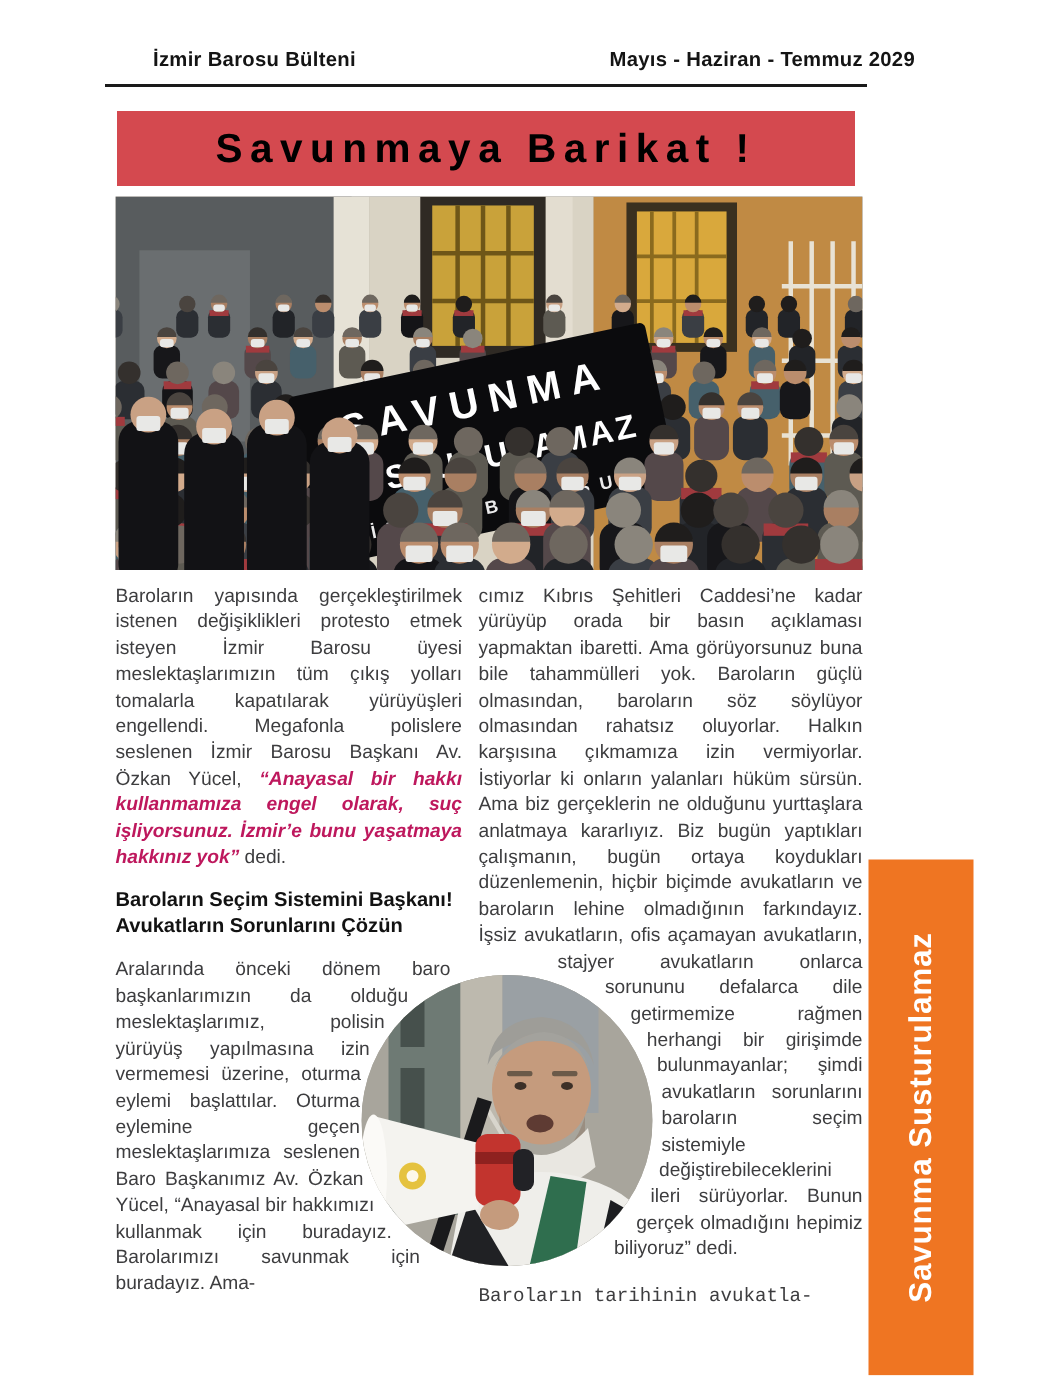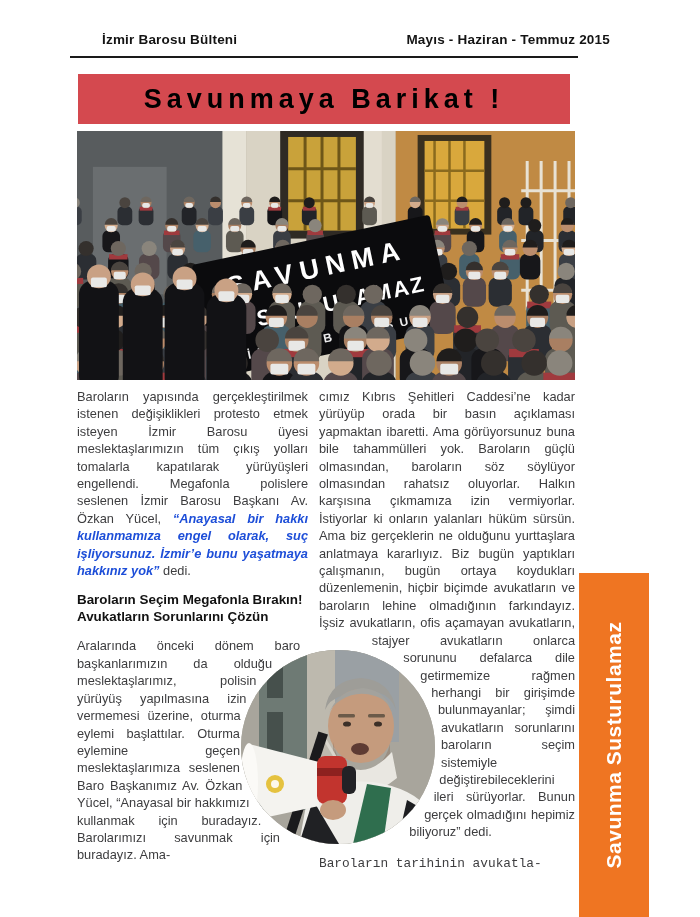--- a/index.html
+++ b/index.html
@@ -18,21 +18,21 @@
   
   .photo{position:absolute; left:77px; top:131px; width:498px; height:249px; overflow:hidden; background:#9b9890;}
   .photo svg{display:block; width:100%; height:100%;}
   .pb-text{fill:#fff; font-family:"Liberation Sans",sans-serif; font-weight:bold; text-anchor:middle;}
   
   .columns{position:absolute; left:77px; top:388px; width:498px; display:flex; gap:11px;}
   .col-left{width:231px; flex:none;}
   .col-right{flex:1; min-width:0;}
   .body-par{margin:0; font-size:12.8px; line-height:17.4px; text-align:justify; color:#3d3d3f;}
   .par-gap{margin-bottom:12px;}
-  .quote-strong{font-weight:bold; font-style:italic; color:#1d4ed8;}
+  .quote-strong{font-weight:bold; font-style:italic; color:#be185d;}
   .subhead{margin:0 0 12px 0; font-size:13.4px; line-height:17px; font-weight:bold; color:#121212;}
   .subhead span{display:block;}
   
   .wrap-left{float:right; width:68px; height:215px; position:relative;
     shape-outside:circle(100px at 98px 110px);}
   .wrap-right{float:left; width:122px; height:448px;
     shape-outside:circle(104px at 19px 342px);}
   .clear-par{clear:left; margin-top:10px;font-family:Liberation Mono, monospace;}
   
   .circle-photo{position:absolute; left:1px; top:13px; width:194px; height:194px;
@@ -44,21 +44,21 @@
   .ribbon-label{transform:rotate(-90deg); white-space:nowrap; color:#ffffff; font-weight:bold;
     font-size:21px; letter-spacing:.5px;}
 </style>
 </head>
 <body>
 
 <div class="page">
 
   <div class="masthead">
     <span>İzmir Barosu Bülteni</span>
-    <span>Mayıs - Haziran - Temmuz 2015</span>
+    <span>Mayıs - Haziran - Temmuz 2029</span>
   </div>
   <div class="masthead-rule"></div>
 
   <div class="headline">
     <span>Savunmaya Barikat !</span>
   </div>
 
   <div class="photo">
     <svg viewBox="0 0 500 250" preserveAspectRatio="none">
 
@@ -443,21 +443,21 @@
           <circle cx="150" cy="160" r="12" fill="#c9a184"></circle>
           <rect x="142" y="161" width="16" height="10" rx="2" fill="#e8e8e6"></rect>
         </g>
     </svg>
   </div>
 
   <div class="columns">
     <div class="col-left">
       <p class="body-par par-gap"><span>Baroların yapısında gerçekleştirilmek istenen değişiklikleri protesto etmek isteyen İzmir Barosu üyesi meslektaşlarımızın tüm çıkış yolları tomalarla kapatılarak yürüyüşleri engellendi. Megafonla polislere seslenen İzmir Barosu Başkanı Av. Özkan Yücel, </span><span class="quote-strong">“Anayasal bir hakkı kullanmamıza engel olarak, suç işliyorsunuz. İzmir’e bunu yaşatmaya hakkınız yok”</span><span> dedi.</span></p>
       <h3 class="subhead">
-        <span>Baroların Seçim Megafonla Bırakın!</span>
+        <span>Baroların Seçim Sistemini Başkanı!</span>
         <span>Avukatların Sorunlarını Çözün</span>
       </h3>
       <p class="body-par"><span class="wrap-left">
 
           <span class="circle-photo">
             <svg viewBox="0 0 194 194">
               <rect width="194" height="194" fill="#a8a59c"></rect>
               <rect x="18" y="0" width="48" height="160" fill="#6e7a74"></rect>
               <rect x="26" y="8" width="16" height="40" fill="#46504c"></rect>
               <rect x="26" y="62" width="16" height="40" fill="#46504c"></rect>

